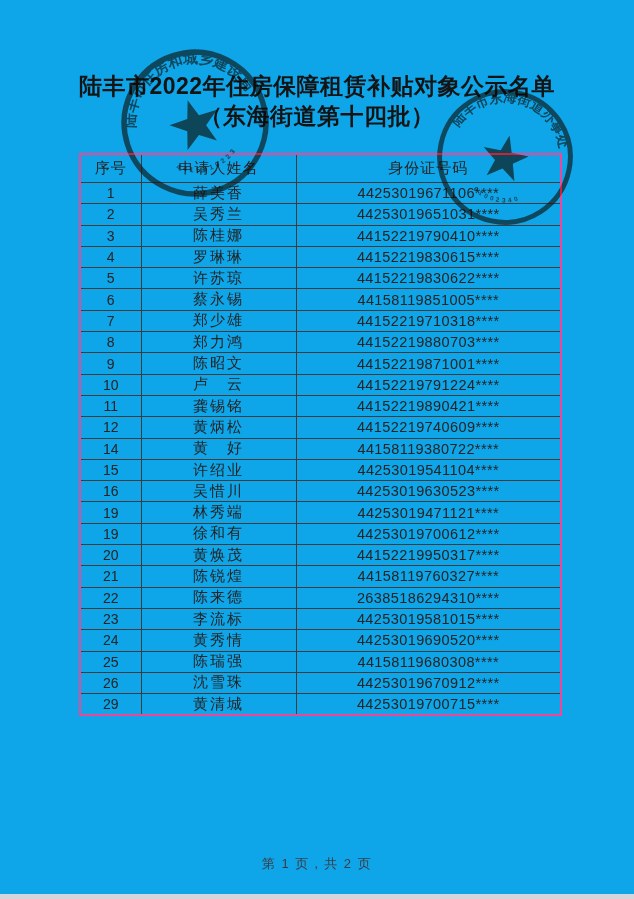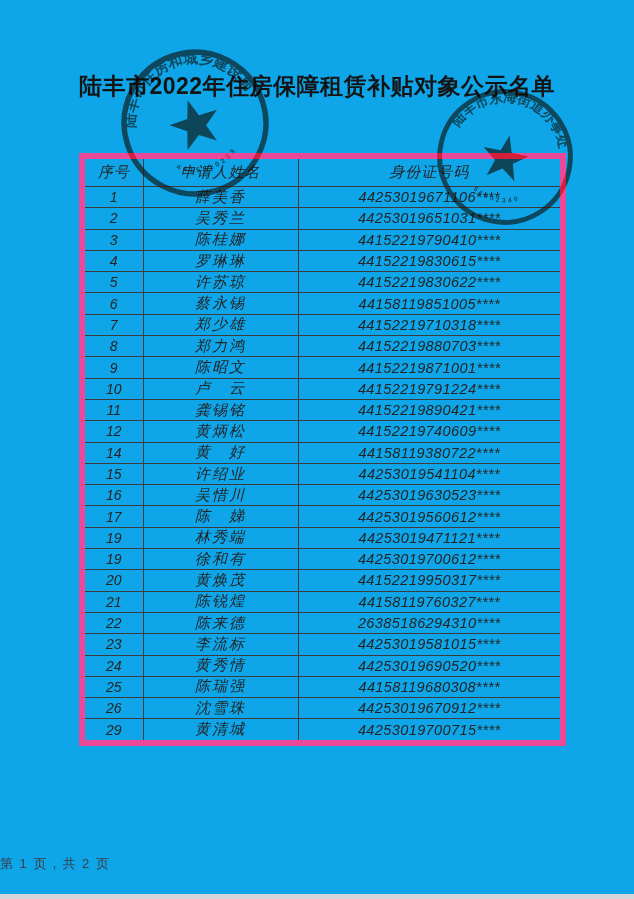--- a/index.html
+++ b/index.html
@@ -24,23 +24,22 @@
     font-size:23px;
     line-height:30px;
     letter-spacing:0.5px;
   }
   
   .roster{
     position:absolute;top:153px;left:79px;
     border-collapse:collapse;
     table-layout:fixed;
     width:481px;
-    border:6px solid #ec4899;
+    border:2px solid #ec4899;
     background:transparent;
-    font-style:italic;
   }
   .roster th,.roster td{
     border:1px solid #3c3c3c;
     text-align:center;
     vertical-align:middle;
     padding:0;
     color:#242424;
     overflow:hidden;
     white-space:pre;
   }
@@ -50,20 +49,21 @@
     font-weight:normal;
     letter-spacing:1px;
   }
   .roster td{height:20.3px;}
   td.c-no{font-size:14px;}
   td.c-name{font-size:15px;letter-spacing:2px;}
   td.c-id{font-size:14.5px;letter-spacing:0.4px;}
   
   .footer{
     position:absolute;top:855px;left:0;width:634px;
+    text-align:center;
     font-size:13px;
     color:#3c3c46;
     letter-spacing:1.5px;
   }
   
   .stamp{
     position:absolute;
     mix-blend-mode:multiply;
     opacity:0.82;
     pointer-events:none;
@@ -77,20 +77,21 @@
     background:#d6d6da;
   }
 </style>
 </head>
 <body>
 
 <div class="page">
 
   <div class="title">
     <div>陆丰市2022年住房保障租赁补贴对象公示名单</div>
+    <div>（东海街道第十四批）</div>
   </div>
 
   <table class="roster">
     <colgroup>
       <col style="width:61px">
         <col style="width:155px">
         <col style="width:265px">
     </colgroup>
     <thead>
       <tr>
@@ -169,25 +170,20 @@
       <td class="c-no">15</td>
       <td class="c-name">许绍业</td>
       <td class="c-id">44253019541104****</td>
     </tr>
         <tr>
       <td class="c-no">16</td>
       <td class="c-name">吴惜川</td>
       <td class="c-id">44253019630523****</td>
     </tr>
         <tr>
-      <td class="c-no">17</td>
-      <td class="c-name">陈　娣</td>
-      <td class="c-id">44253019560612****</td>
-    </tr>
-        <tr>
       <td class="c-no">19</td>
       <td class="c-name">林秀端</td>
       <td class="c-id">44253019471121****</td>
     </tr>
         <tr>
       <td class="c-no">19</td>
       <td class="c-name">徐和有</td>
       <td class="c-id">44253019700612****</td>
     </tr>
         <tr>

